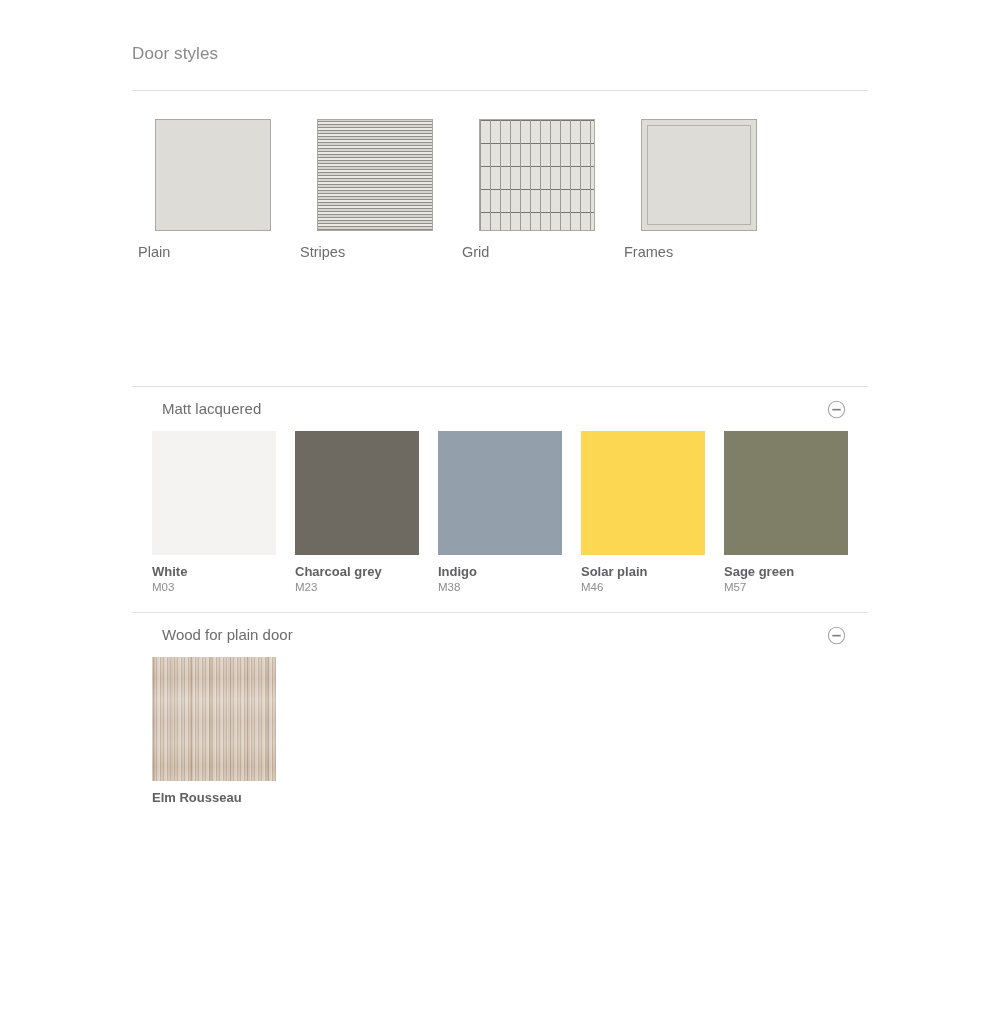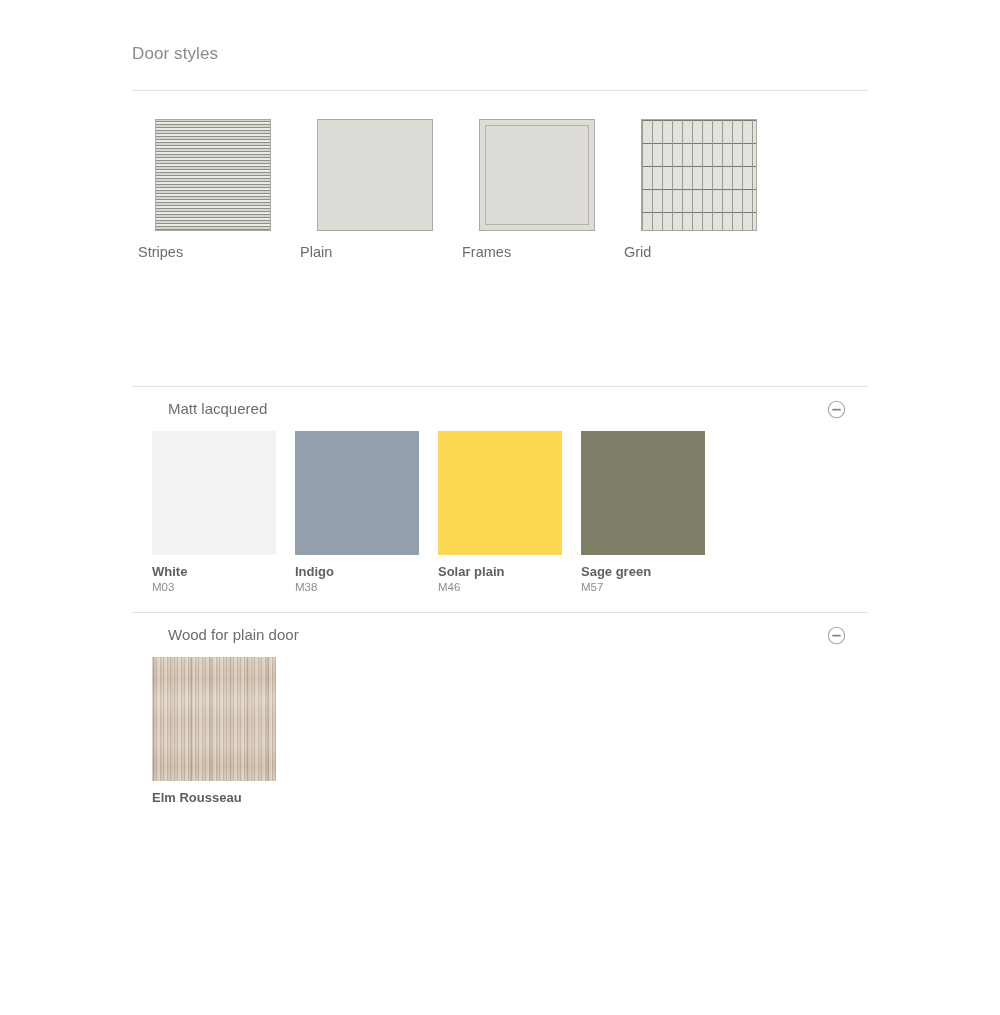--- a/index.html
+++ b/index.html
@@ -137,21 +137,20 @@
     align-items: center;
     justify-content: space-between;
     padding: 0 22px 0 30px;
     box-sizing: border-box;
     cursor: pointer;
   }
   .group-header-title {
     font-size: 15px;
     color: #6c6c6e;
     line-height: 18px;
-    margin-left: 6px;
   }
   .collapse-icon {
     width: 19px;
     height: 19px;
     flex: 0 0 auto;
     display: block;
     cursor: pointer;
   }
 
   .swatch-grid {
@@ -225,44 +224,44 @@
 <div class="page">
 
   <section class="section" id="door-styles">
     <h2 class="section-title">Door styles</h2>
     <div class="rule"></div>
 
     <div class="style-row">
 
       <div class="style-cell">
         <div class="swatch-wrap">
-          <div class="style-swatch sw-stripes"></div>
-        </div>
-        <div class="style-label">Stripes</div>
+          <div class="style-swatch sw-plain"></div>
+        </div>
+        <div class="style-label">Plain</div>
       </div>
 
       <div class="style-cell">
         <div class="swatch-wrap">
-          <div class="style-swatch sw-plain"></div>
-        </div>
-        <div class="style-label">Plain</div>
+          <div class="style-swatch sw-stripes"></div>
+        </div>
+        <div class="style-label">Stripes</div>
+      </div>
+
+      <div class="style-cell">
+        <div class="swatch-wrap">
+          <div class="style-swatch sw-grid"></div>
+        </div>
+        <div class="style-label">Grid</div>
       </div>
 
       <div class="style-cell">
         <div class="swatch-wrap">
           <div class="style-swatch sw-frames"></div>
         </div>
         <div class="style-label">Frames</div>
-      </div>
-
-      <div class="style-cell">
-        <div class="swatch-wrap">
-          <div class="style-swatch sw-grid"></div>
-        </div>
-        <div class="style-label">Grid</div>
       </div>
 
     </div>
   </section>
 
   <section class="section" id="finishes">
     <div class="rule top"></div>
 
     <div class="group">
       <div class="group-header">
@@ -275,20 +274,25 @@
 
       <div class="swatch-grid">
 
         <div class="finish-cell">
           <span class="finish-swatch" style="background:#f4f3f1"></span>
           <div class="finish-name">White</div>
           <div class="finish-code">M03</div>
         </div>
 
 
+        <div class="finish-cell">
+          <span class="finish-swatch" style="background:#6e6a61"></span>
+          <div class="finish-name">Charcoal grey</div>
+          <div class="finish-code">M23</div>
+        </div>
 
         <div class="finish-cell">
           <span class="finish-swatch" style="background:#93a0ab"></span>
           <div class="finish-name">Indigo</div>
           <div class="finish-code">M38</div>
         </div>
 
         <div class="finish-cell">
           <span class="finish-swatch" style="background:#fbd752"></span>
           <div class="finish-name">Solar plain</div>

